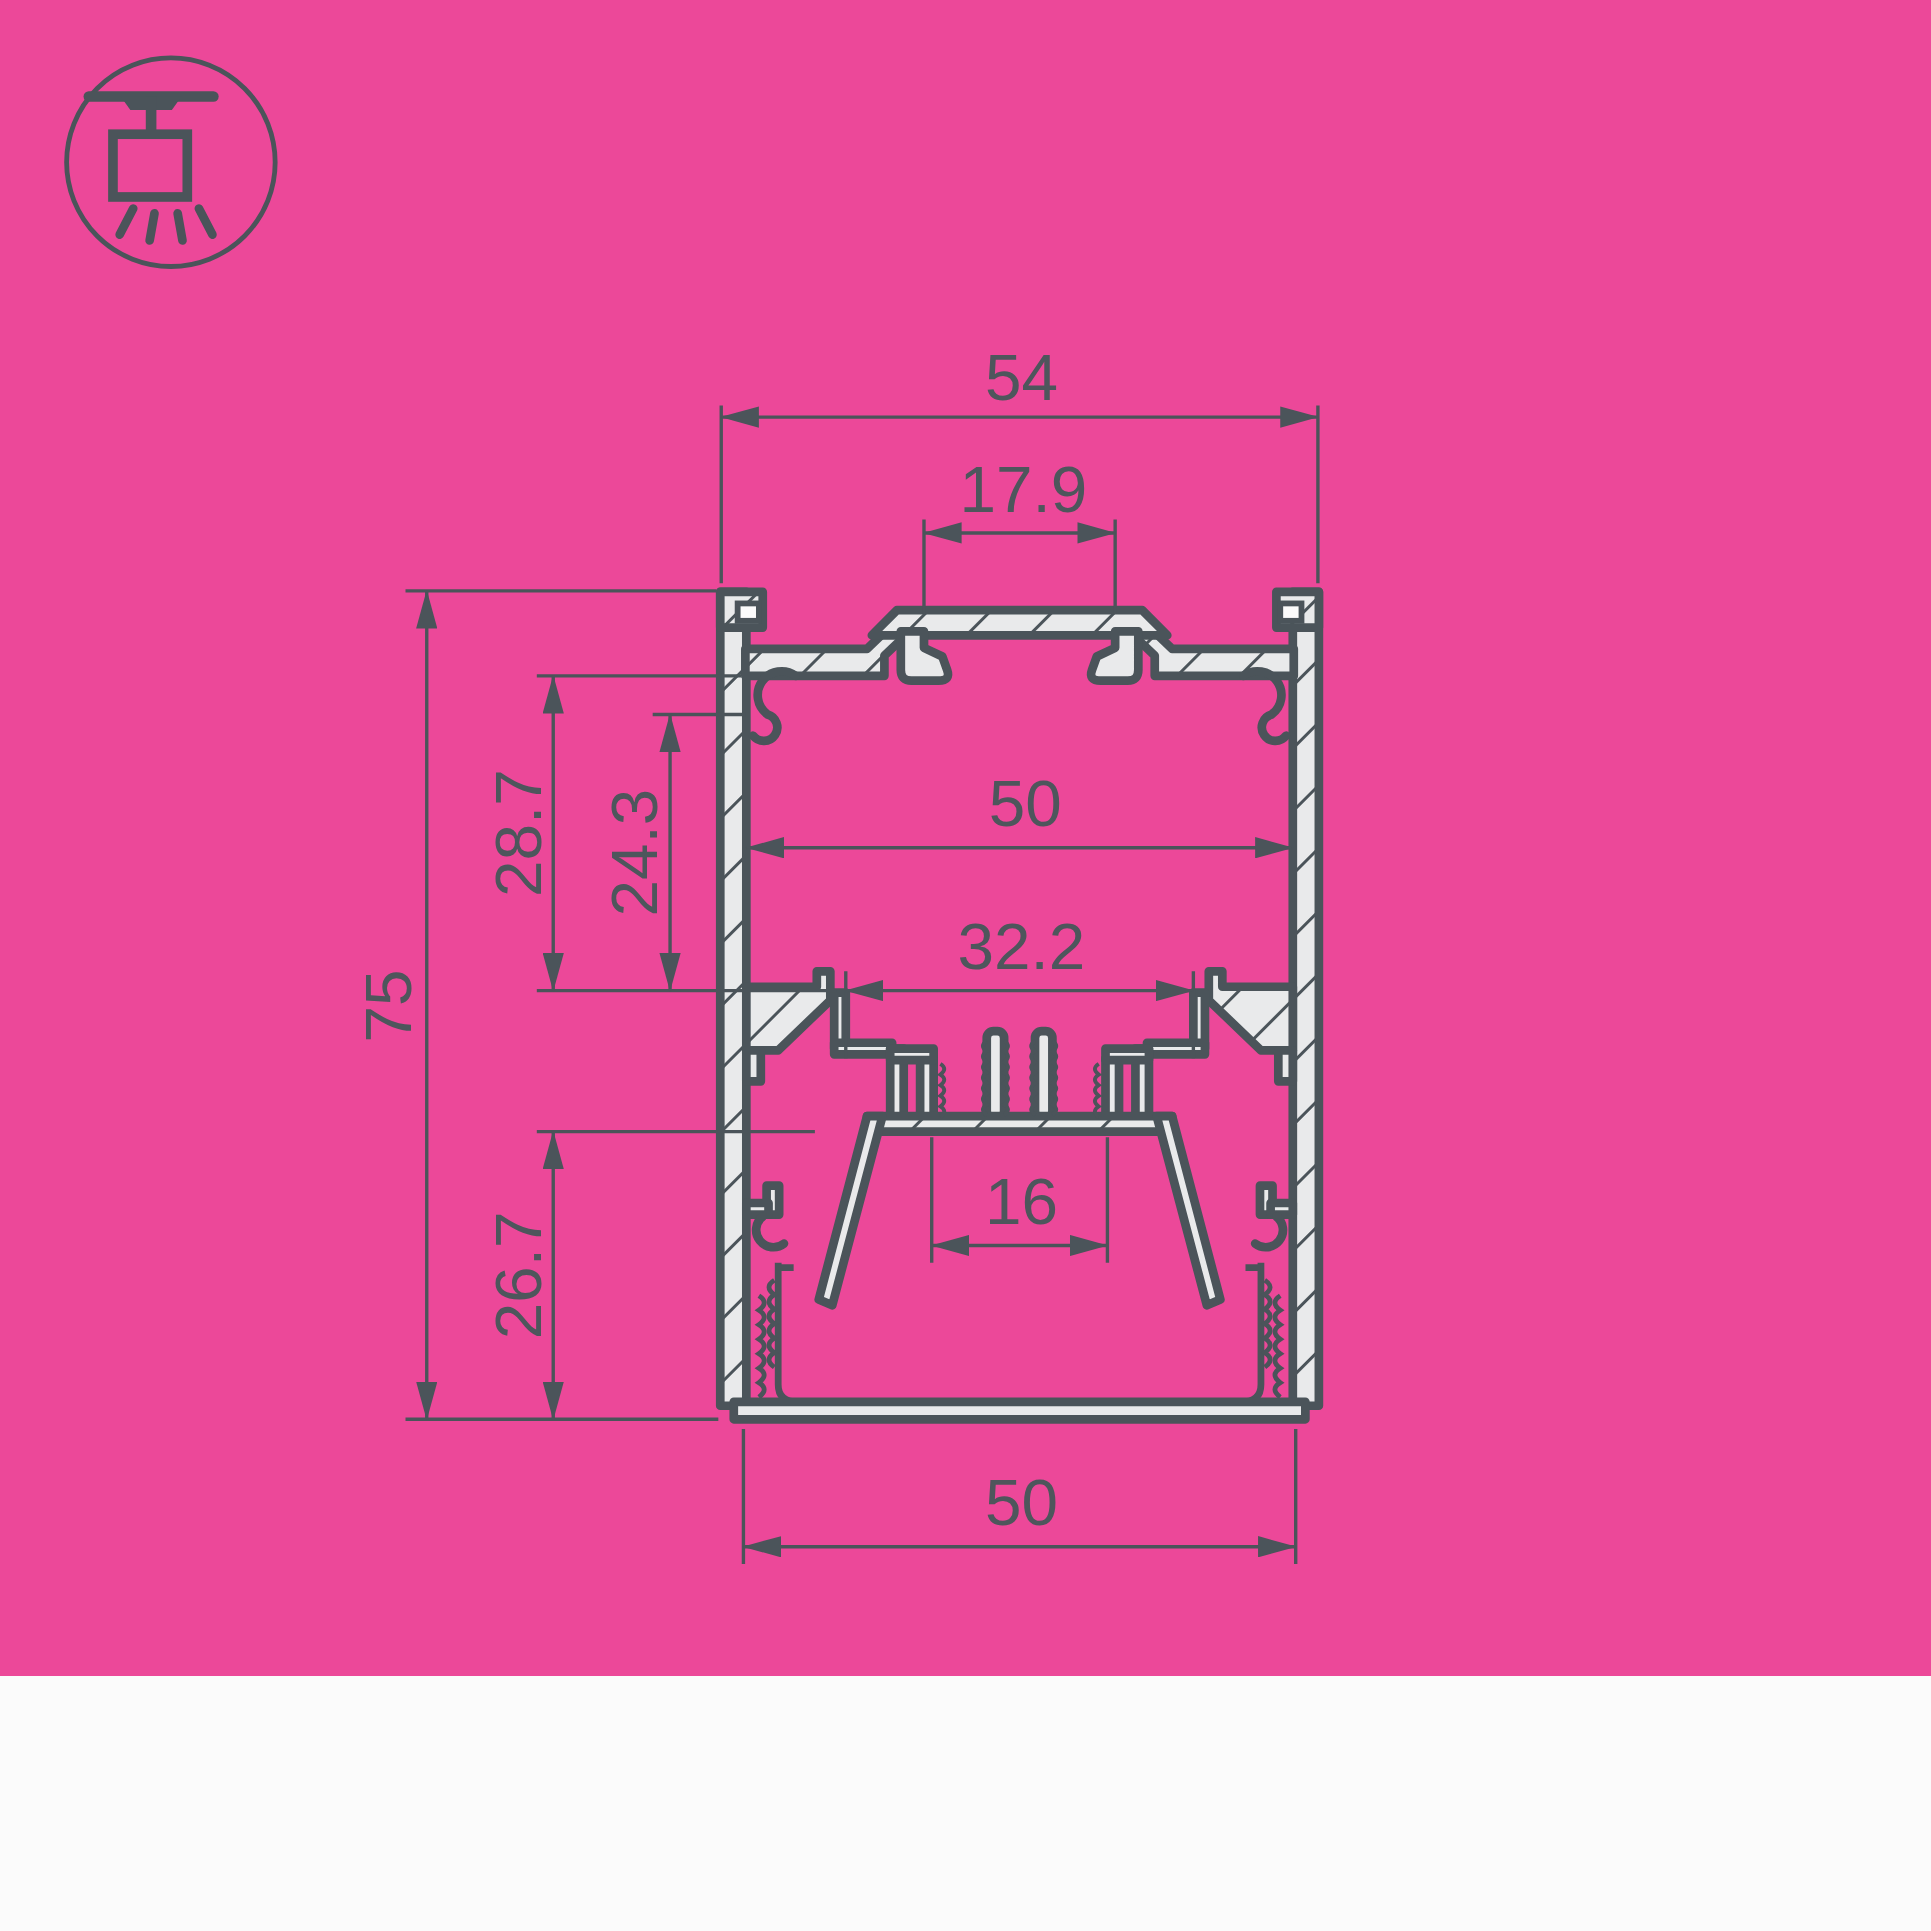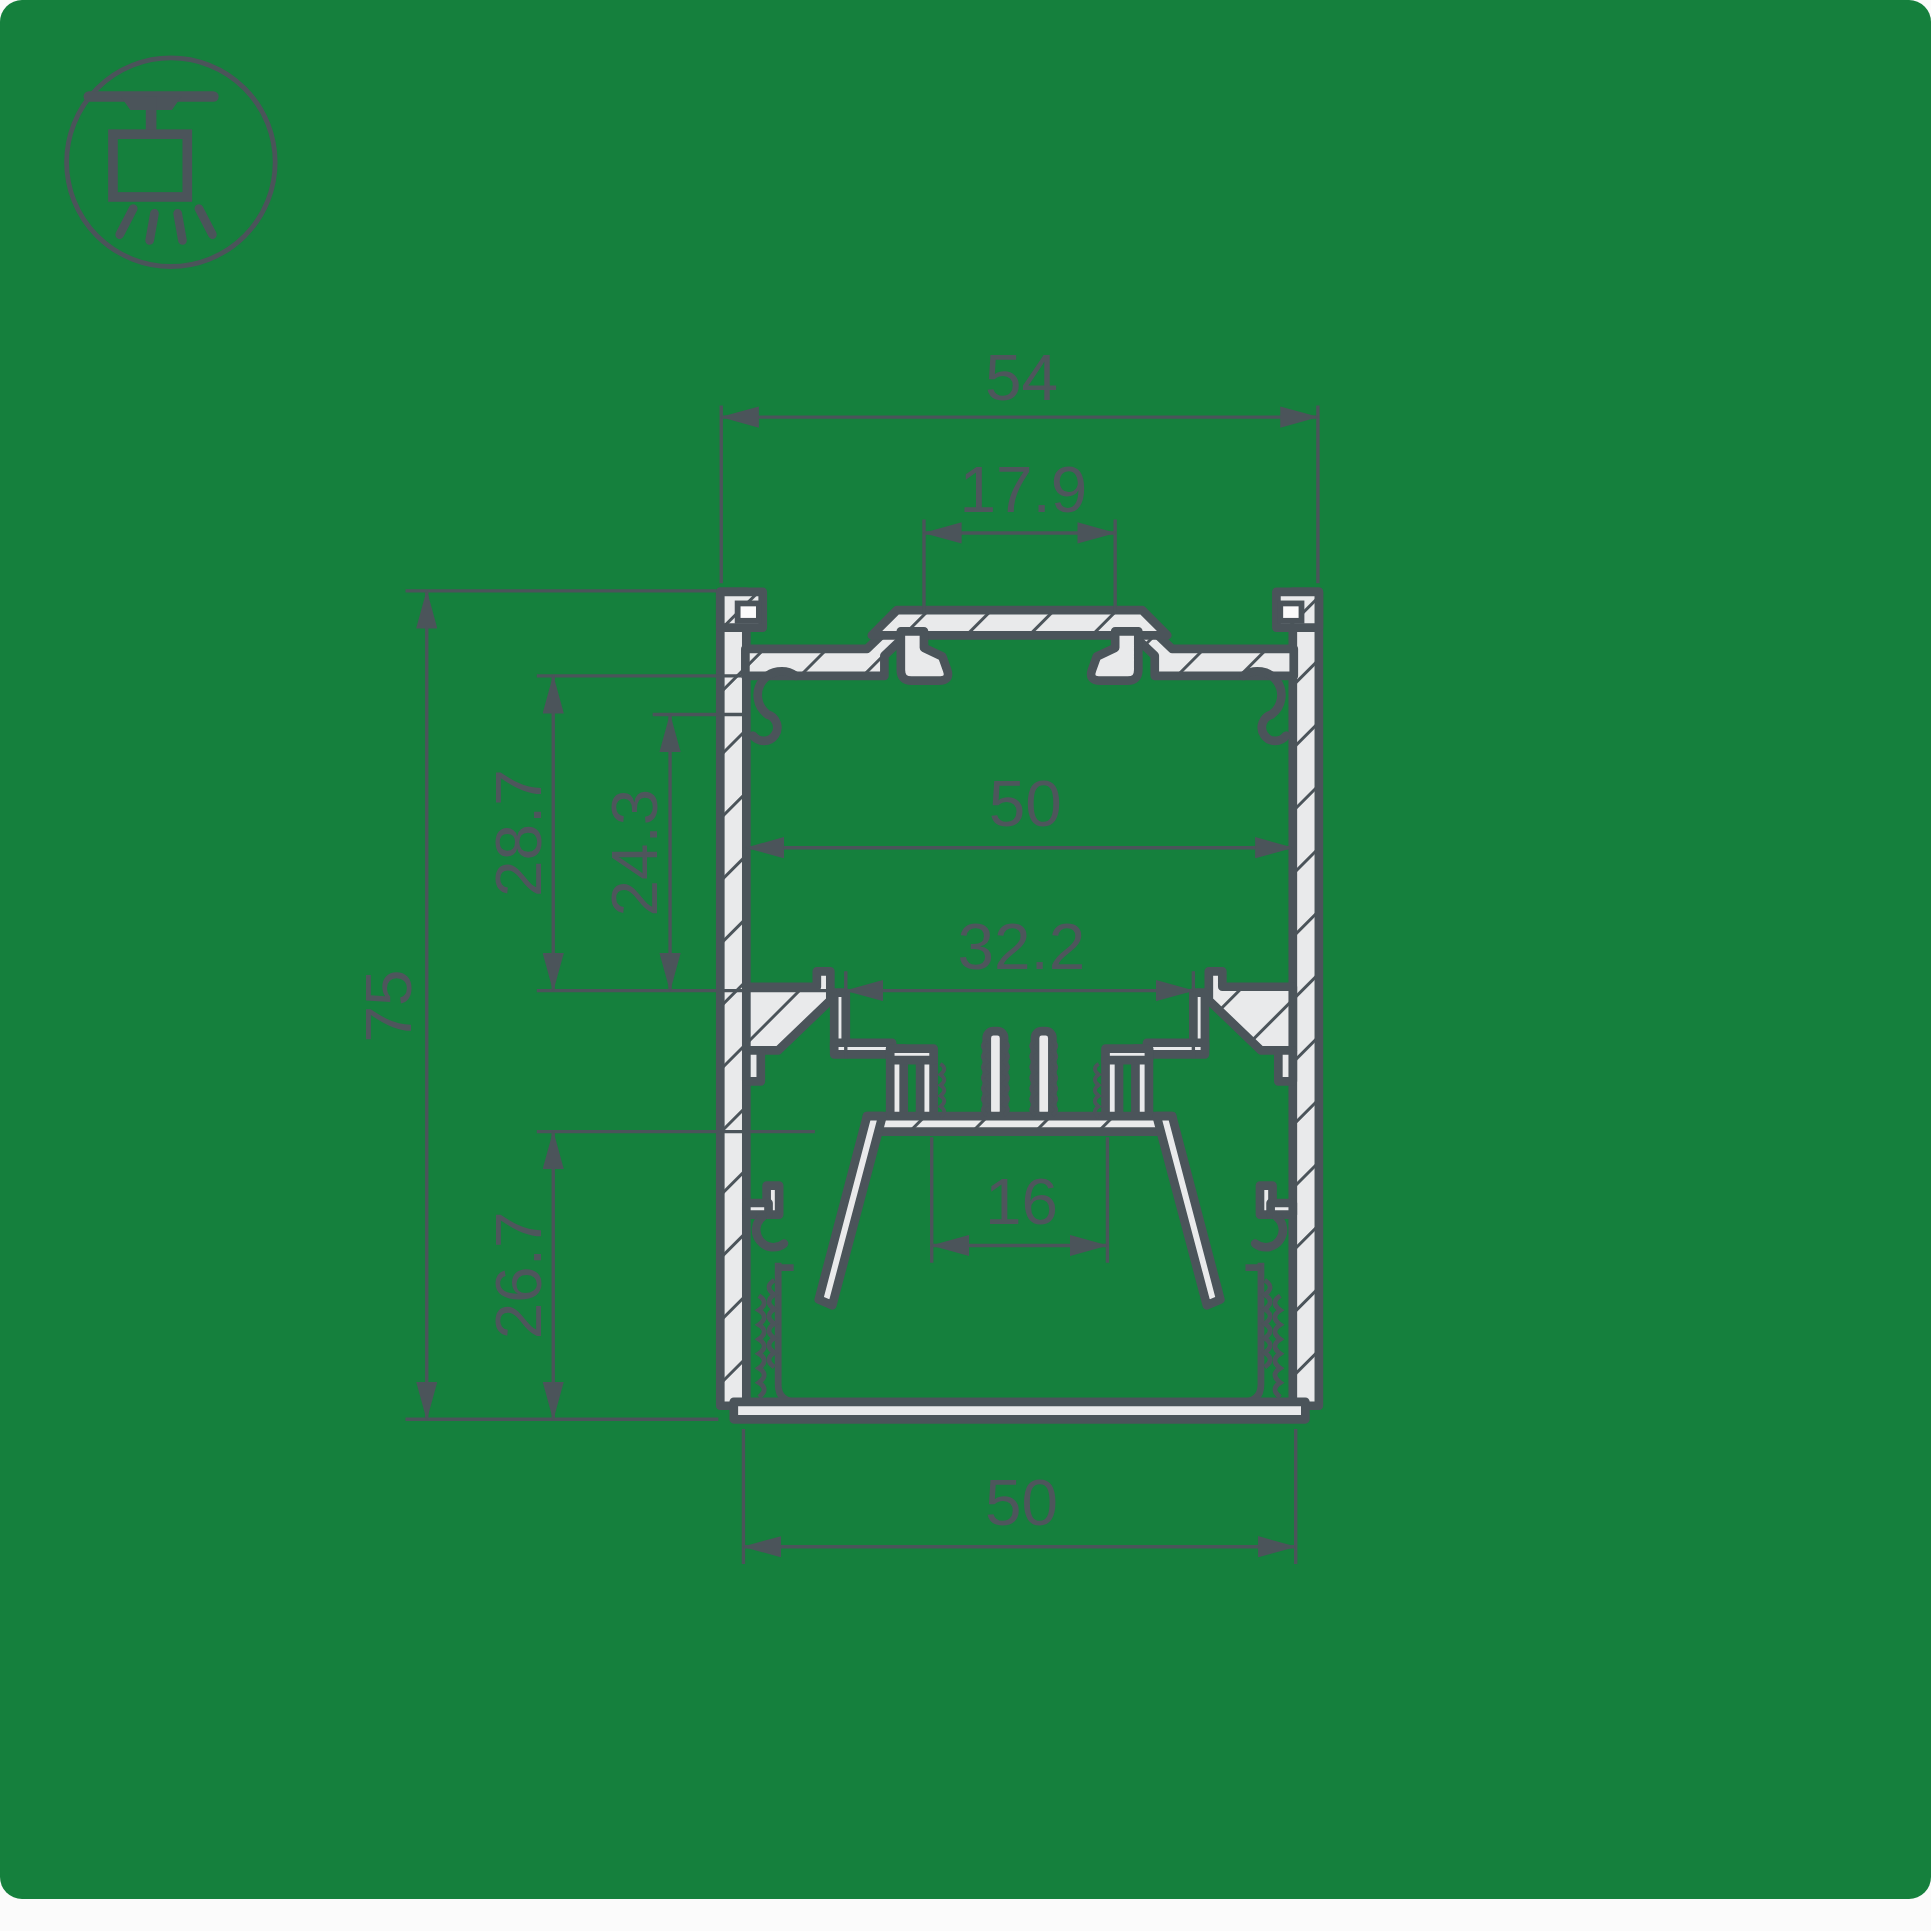--- a/index.html
+++ b/index.html
@@ -1,16 +1,16 @@
 <!DOCTYPE html>
 <html><head>
 <meta charset="utf-8">
 <style>
   html,body{margin:0;padding:0;background:#fbfbfb;}
-  .stage{width:1931px;height:1899px;background:#15803d;position:relative;overflow:hidden;border-radius:22px;}
+  .stage{width:1931px;height:1676px;background:#ec4899;position:relative;overflow:hidden;}
   svg{display:block;}
   text{font-family:"Liberation Sans", sans-serif;font-size:68px;fill:#4e565c;}
   .thin{stroke:#4b545a;stroke-width:3.5;fill:none;}
   .outline{stroke:#4b545a;stroke-width:9;stroke-linejoin:round;}
   .alu{fill:#e9eaeb;}
   .hatched{fill:url(#hatch);}
   .hole{fill:#fbfbfb;stroke:#4b545a;stroke-width:6;}
   .serr{stroke:#4b545a;stroke-width:5;fill:none;}
   .serrf{stroke:#4b545a;stroke-width:4;fill:none;}
   .curl{stroke:#4b545a;stroke-width:9;fill:none;stroke-linecap:round;}

